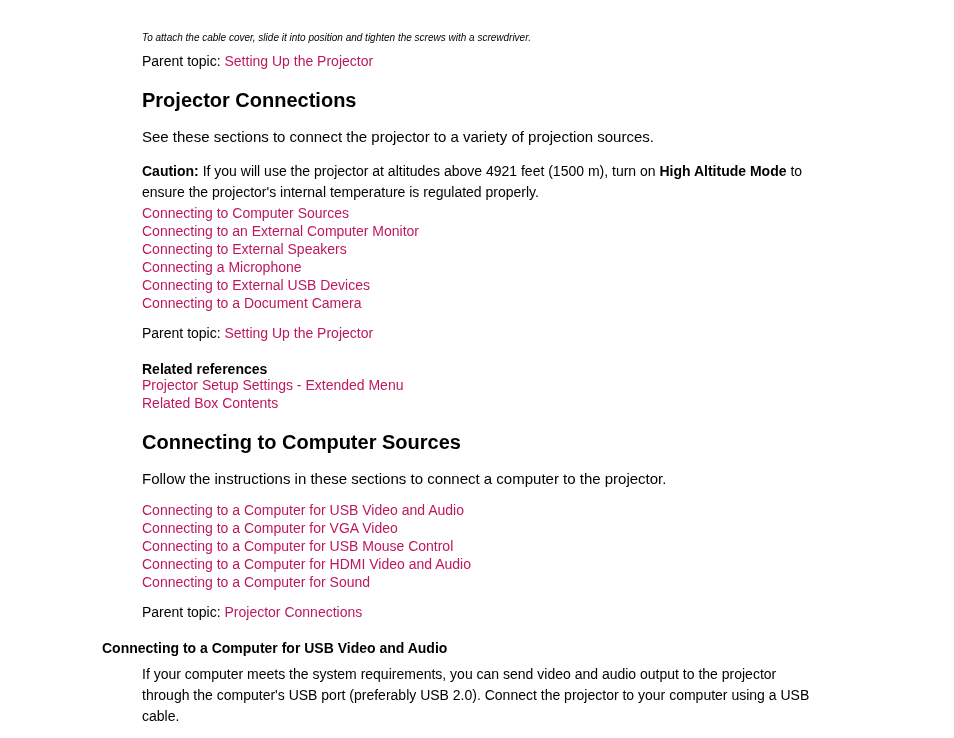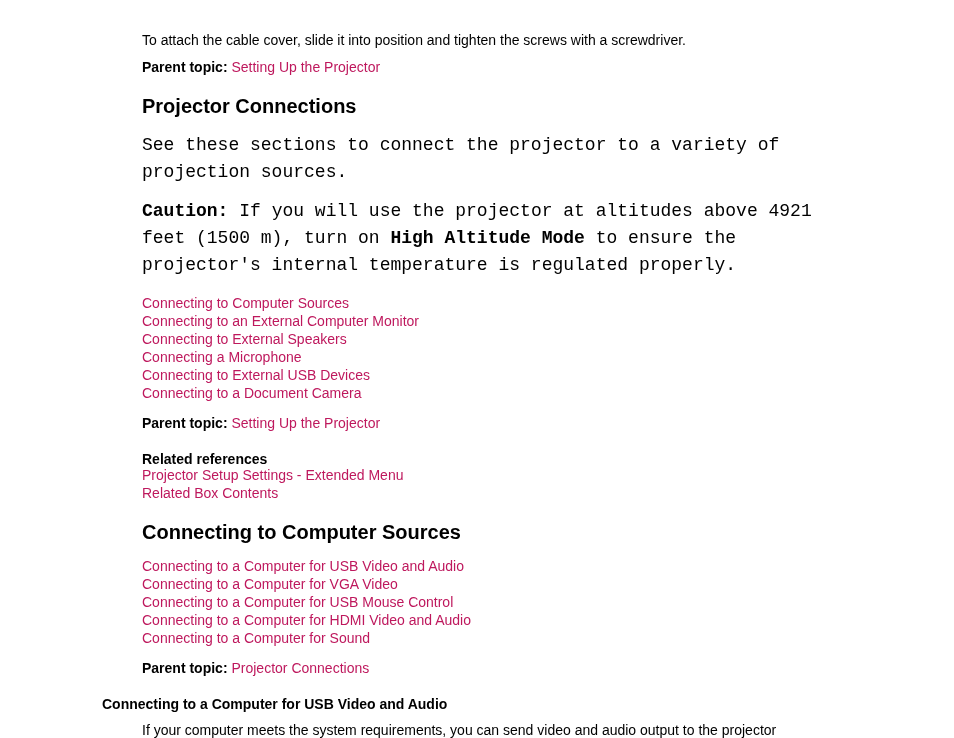--- a/index.html
+++ b/index.html
@@ -29,54 +29,53 @@
     }
 
     .content-area {
       margin: 0 auto;
       max-width: 750px;
       padding: 0 40px;
     }
 
     .intro-text {
       margin-bottom: 8px;
-      font-size: 14px;
+      font-size: 10px;
       line-height: 1.5;
+      font-style: italic;
     }
 
     .parent-topic-line {
       font-size: 14px;
       margin-bottom: 20px;
     }
 
     .parent-topic-label {
-      font-weight: bold;
+      font-weight: normal;
       text-align: center;
     }
 
     .section-heading {
       font-size: 20px;
       font-weight: bold;
       margin-bottom: 14px;
       margin-left: -40px;
       padding-left: 40px;
     }
 
     .section-description {
-      font-size: 18px;
+      font-size: 15px;
       margin-bottom: 12px;
       line-height: 1.5;
-      font-family: Liberation Mono, monospace;
     }
 
     .caution-block {
-      font-size: 18px;
-      margin-bottom: 16px;
+      font-size: 14px;
+      margin-bottom: 2px;
       line-height: 1.5;
-      font-family: Liberation Mono, monospace;
     }
 
     .caution-label {
       font-weight: bold;
     }
 
     .link-list {
       margin-bottom: 14px;
       list-style: none;
     }
@@ -166,20 +165,21 @@
     </p>
 
     <p class="related-references-label">Related references</p>
     <ul class="related-links">
       <li><a href="#">Projector Setup Settings - Extended Menu</a></li>
       <li><a href="#">Related Box Contents</a></li>
     </ul>
 
     <h2 class="section-heading">Connecting to Computer Sources</h2>
 
+    <p class="section-description">Follow the instructions in these sections to connect a computer to the projector.</p>
 
     <ul class="sub-links">
       <li><a href="#">Connecting to a Computer for USB Video and Audio</a></li>
       <li><a href="#">Connecting to a Computer for VGA Video</a></li>
       <li><a href="#">Connecting to a Computer for USB Mouse Control</a></li>
       <li><a href="#">Connecting to a Computer for HDMI Video and Audio</a></li>
       <li><a href="#">Connecting to a Computer for Sound</a></li>
     </ul>
 
     <p class="parent-topic-line">

